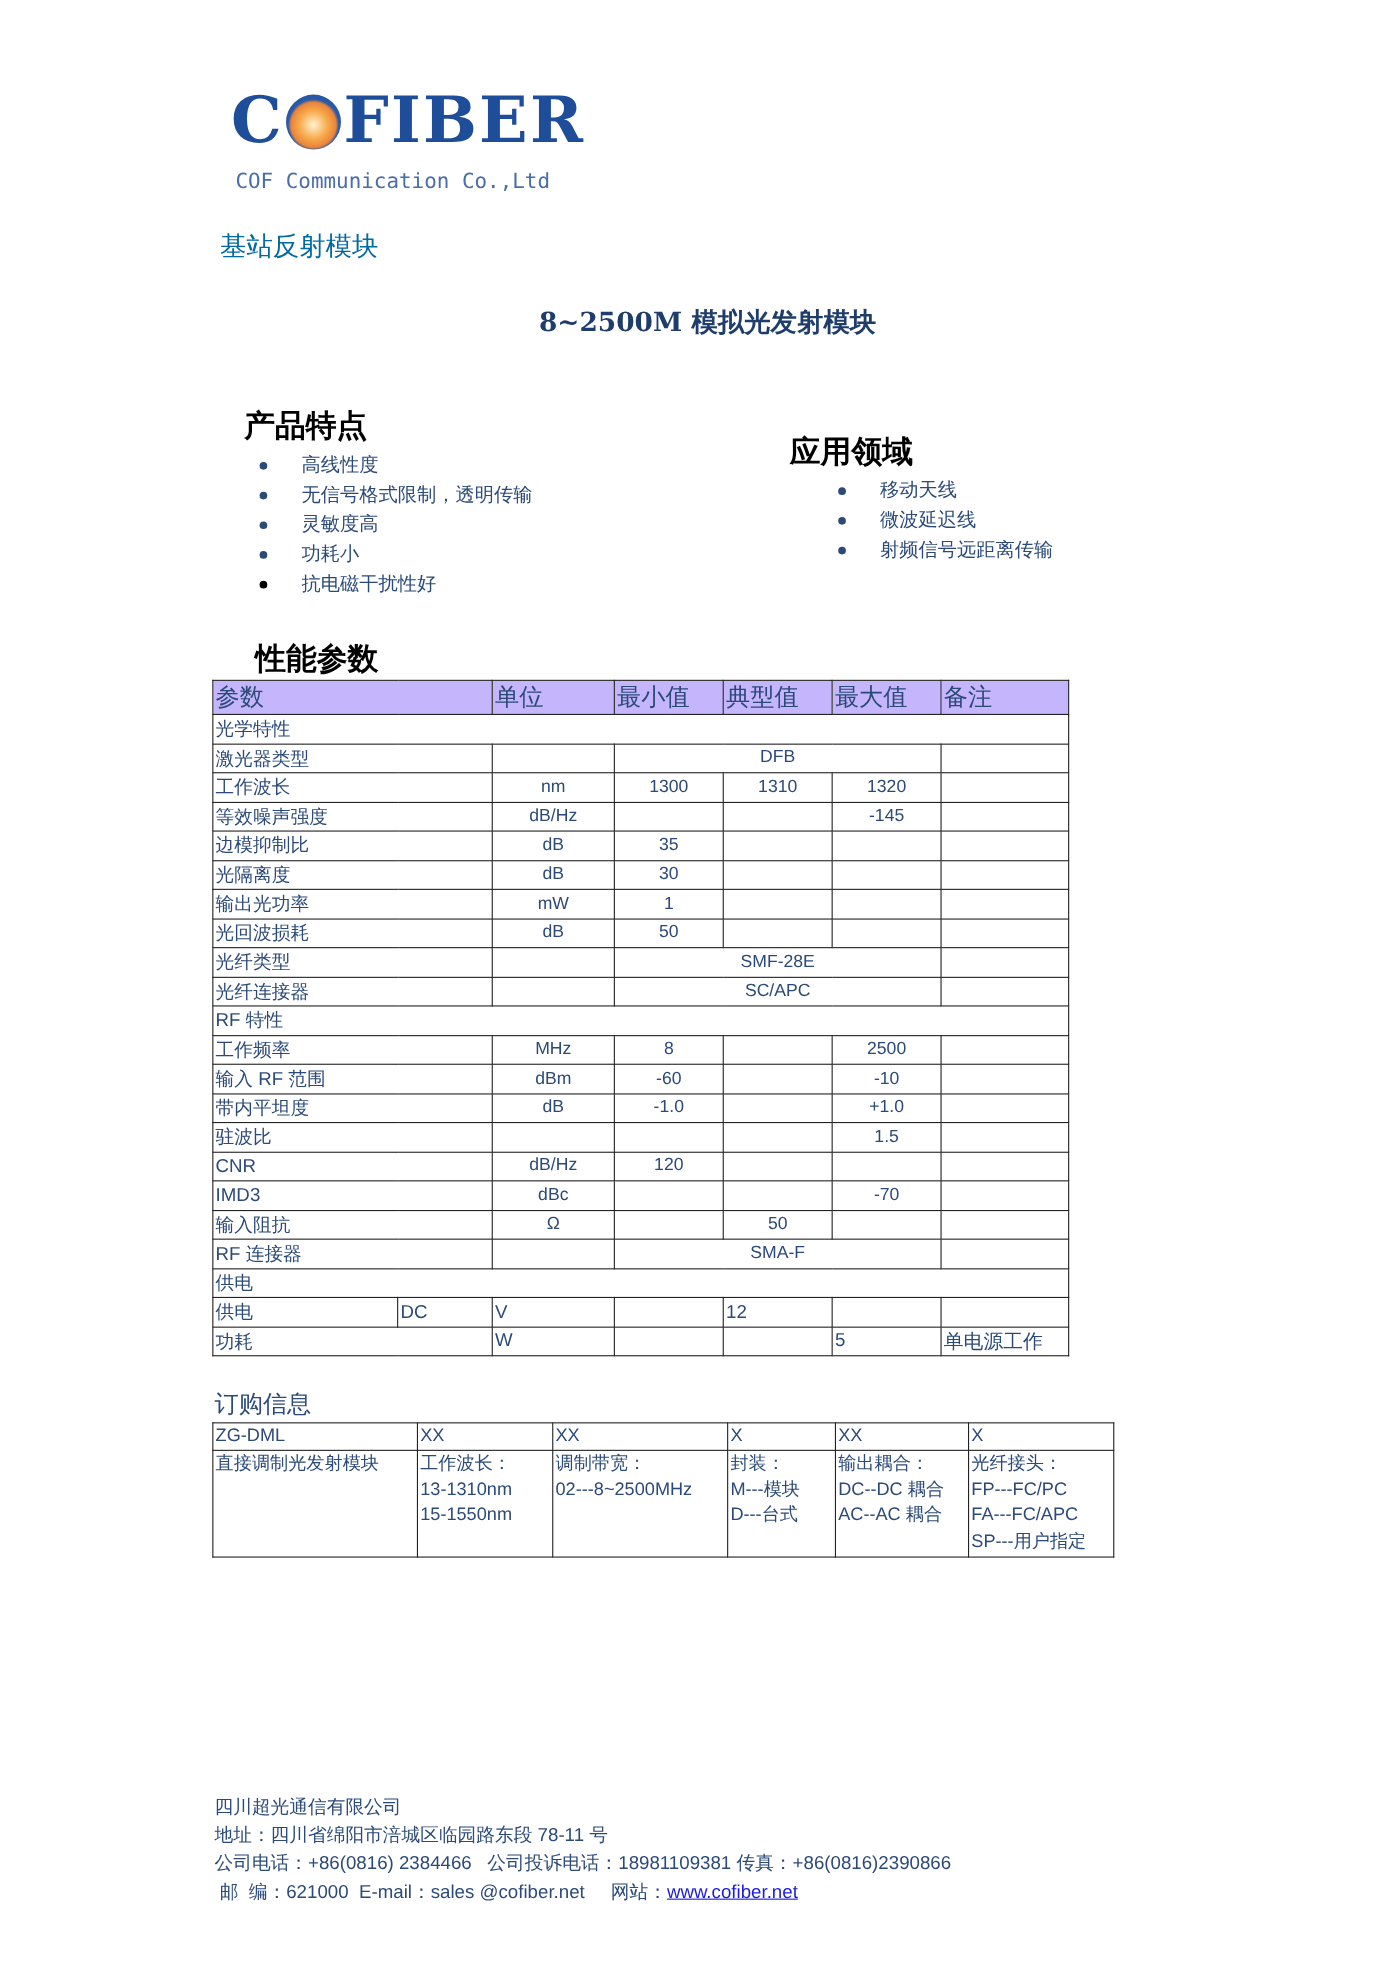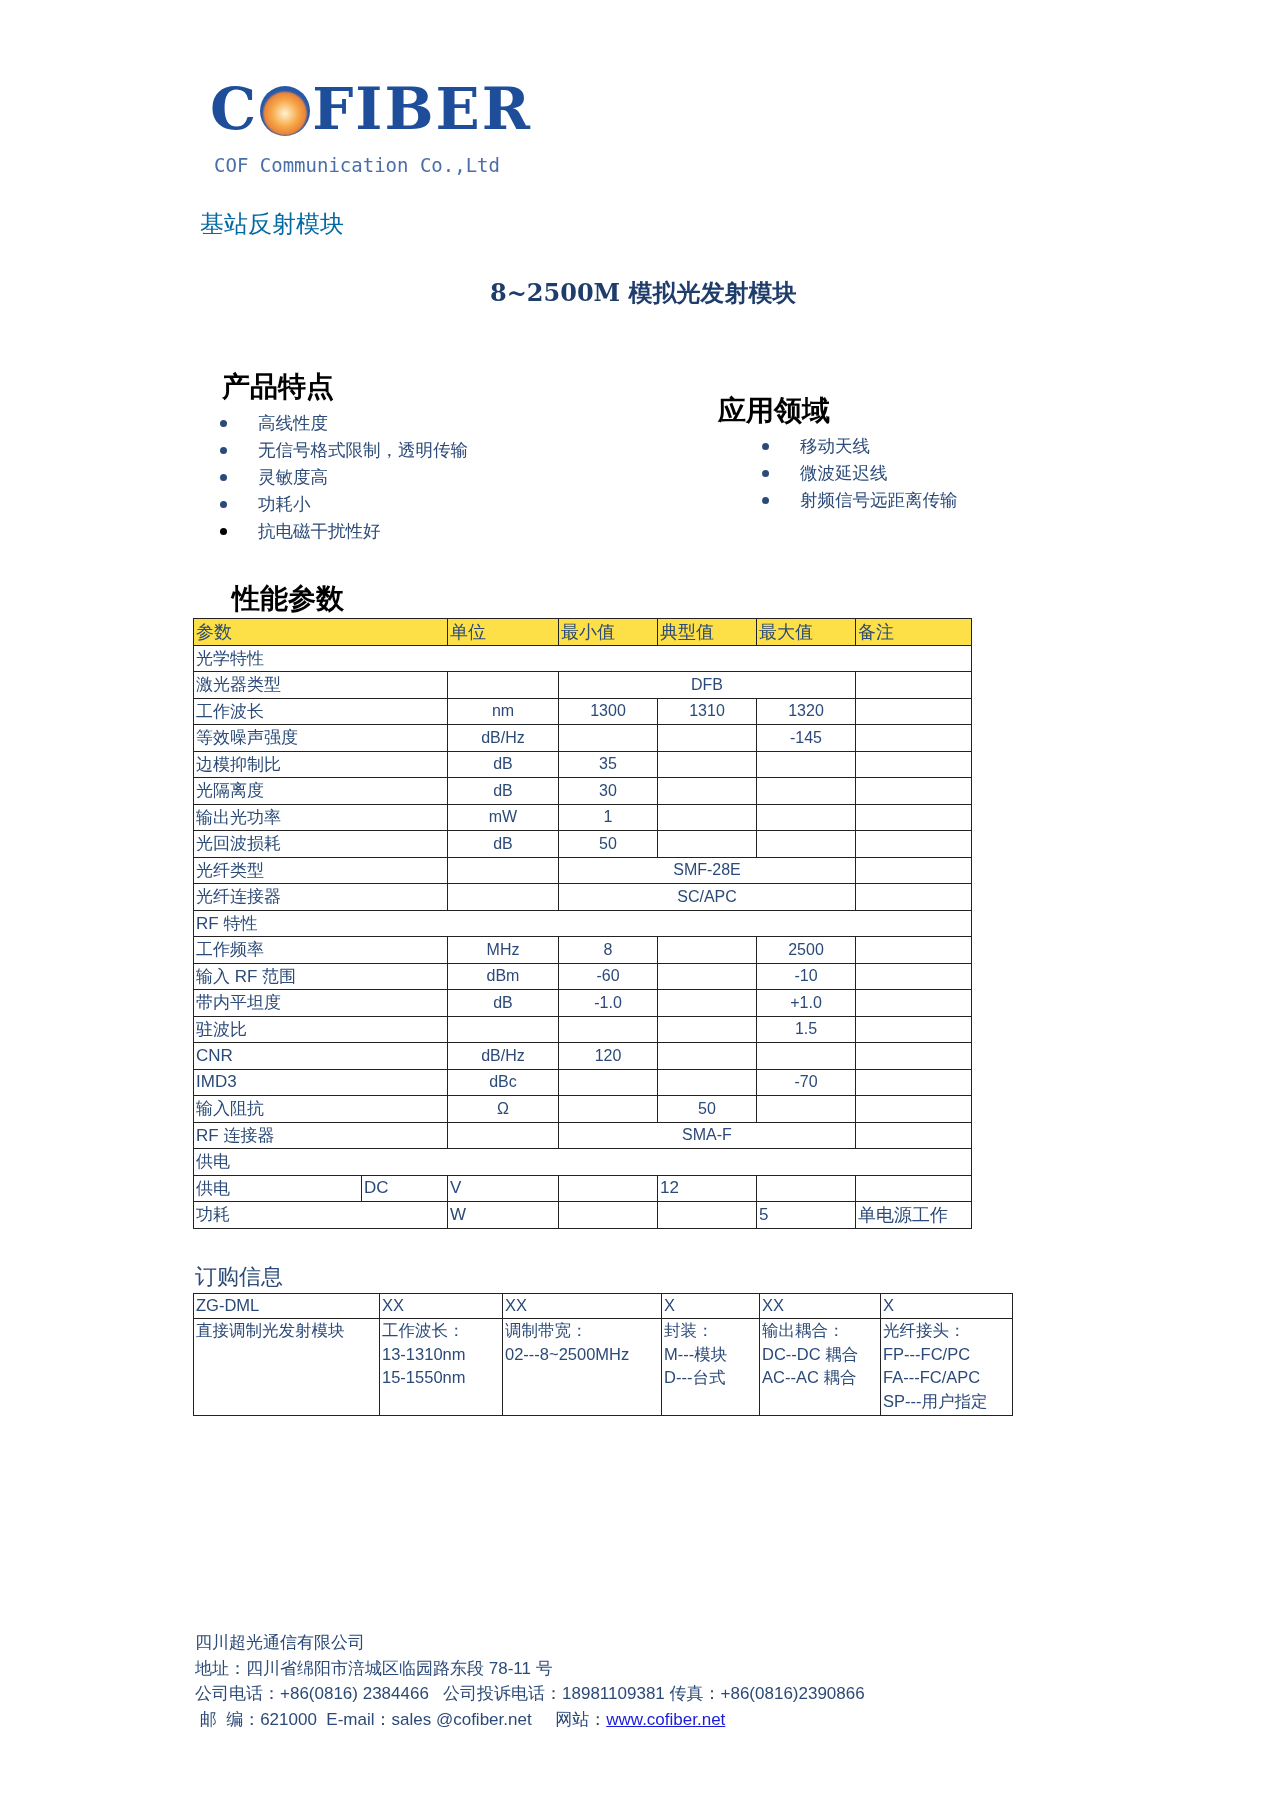--- a/index.html
+++ b/index.html
@@ -23,27 +23,27 @@
   .h-section { font-size:28px; font-weight:bold; color:#000; font-family:"DejaVu Sans",sans-serif; }
   .feat-h { left:222px; top:368px; }
   .app-h { left:718px; top:392px; }
   .perf-h { left:232px; top:580px; }
 
   ul.bul { list-style:none; margin:0; padding:0; }
   ul.bul li { position:relative; height:27px; line-height:27px; font-size:17.5px; color:#2b4a78; white-space:nowrap; }
   ul.bul li .dot { position:absolute; left:0; top:10px; width:7px; height:7px; border-radius:50%; background:#2b4a78; }
   ul.bul li .dot.blk { background:#000; }
   ul.bul li .txt { position:absolute; left:38px; top:0; }
-  .feat-list { left:220px; top:410px; width:400px; }
+  .feat-list { left:236px; top:410px; width:400px; }
   .app-list { left:762px; top:433px; width:300px; }
 
   table.spec { border-collapse:collapse; position:absolute; left:193px; top:618px; width:778px; table-layout:fixed; }
   table.spec td { border:1.5px solid #222; height:25.5px; padding:0 2px; font-size:17px; color:#2b4a78;
                   font-family:"Liberation Sans","DejaVu Sans",sans-serif; white-space:nowrap; overflow:hidden; }
-  table.spec tr.hdr td { background:#fde047; font-size:18px; }
+  table.spec tr.hdr td { background:#c4b5fd; font-size:22px; }
   table.spec td.c { text-align:center; font-size:16px; }
   table.spec td.l { text-align:left; }
 
   .order-h { left:195px; top:1262px; font-size:22px; color:#2b4a78; }
   table.order { border-collapse:collapse; position:absolute; left:193px; top:1293px; width:819px; table-layout:fixed; }
   table.order td { border:1.5px solid #222; padding:0 2px; font-size:16.5px; color:#2b4a78; vertical-align:top;
                    font-family:"Liberation Sans","DejaVu Sans",sans-serif; line-height:23.5px; white-space:nowrap; }
   table.order tr.r1 td { height:24px;margin-left:32px; }
   table.order tr.r2 td { height:96px; }
 

